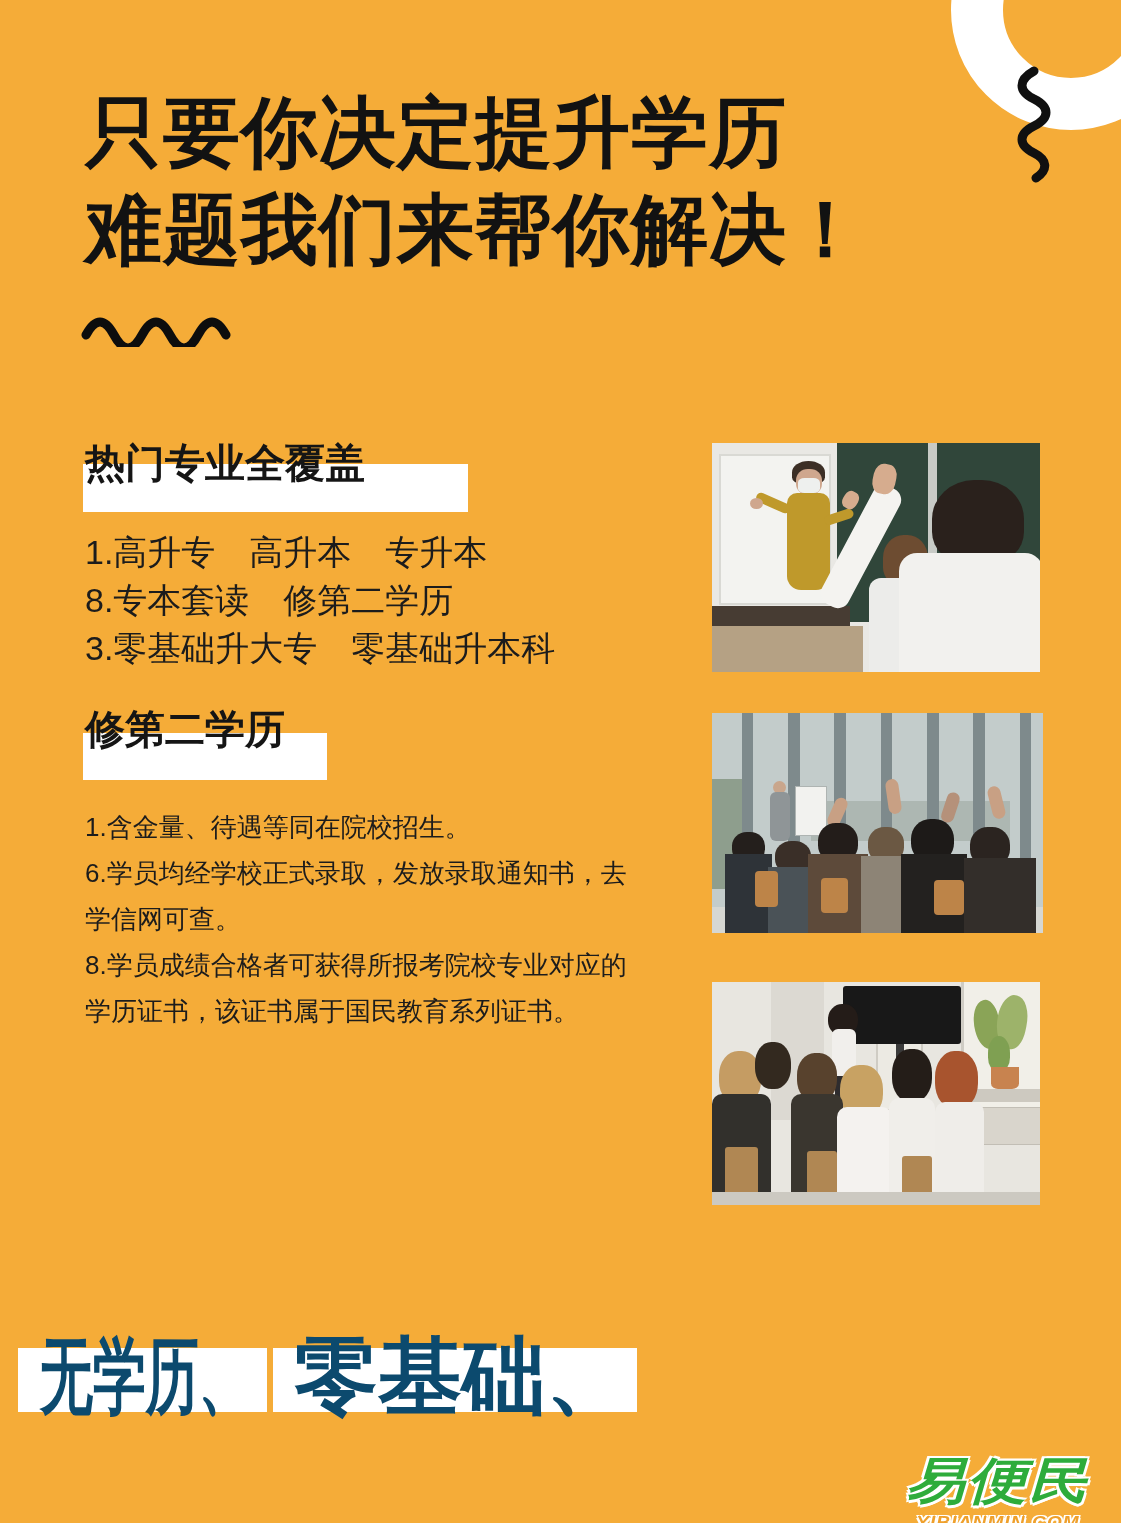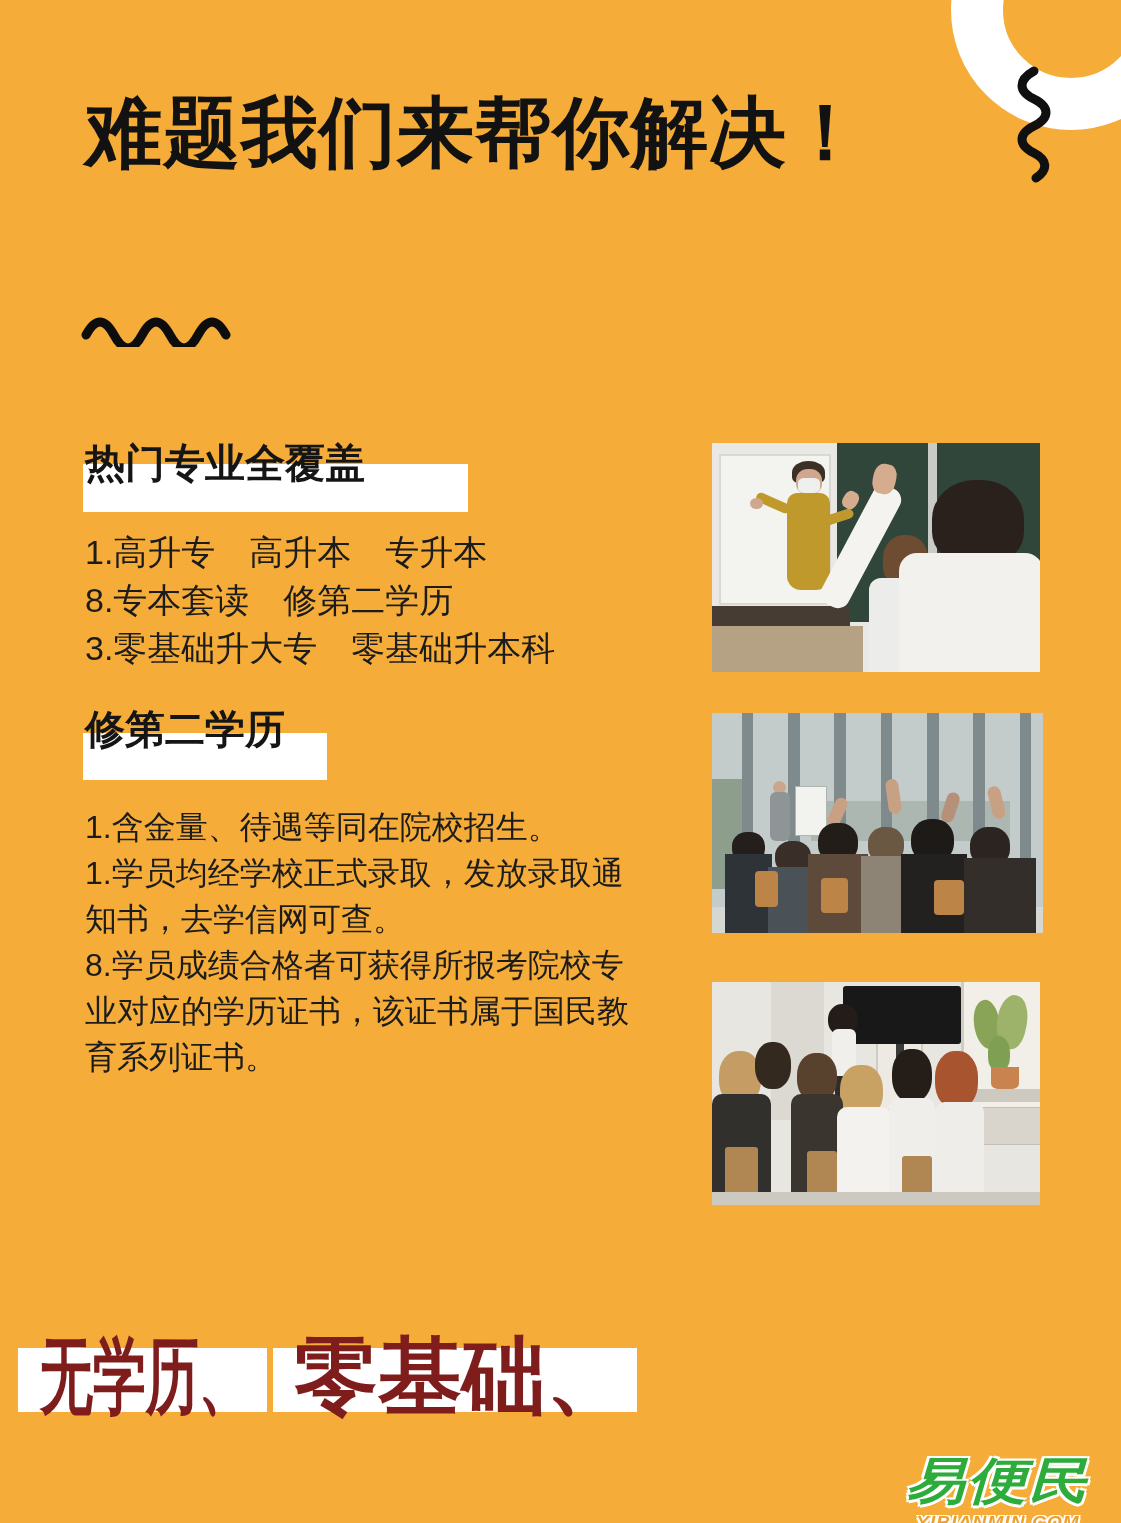--- a/index.html
+++ b/index.html
@@ -14,28 +14,28 @@
   .ring{top:-110px;right:-70px;width:240px;height:240px;box-sizing:border-box;border:52px solid #ffffff;border-radius:50%;}
   .squiggle-v{left:1010px;top:66px;}
   .squiggle-h{left:80px;top:303px;}
 
   
   .sec-head{font-size:40px;font-weight:800;color:#151515;white-space:nowrap;}
   .sec-head .bar{position:absolute;background:#ffffff;z-index:0;}
   .sec-head .t{position:relative;z-index:1;}
 
   .list{font-size:34px;line-height:48px;font-weight:500;color:#1c1c1c;white-space:nowrap;}
-  .para{font-size:32px;line-height:46px;font-weight:500;color:#1c1c1c;width:565px;}
+  .para{font-size:26px;line-height:46px;font-weight:500;color:#1c1c1c;width:565px;}
 
   
   .photo{overflow:hidden;background:#dddcd8;}
   .photo div{position:absolute;}
 
   
-  .banner-seg{font-size:84px;font-weight:900;color:#7f1d1d;white-space:nowrap;}
+  .banner-seg{font-size:84px;font-weight:900;color:#0c4a6e;white-space:nowrap;}
   .banner-box{background:#ffffff;}
   .condensed{transform:scaleX(.63);transform-origin:0 50%;display:inline-block;}
 
   
   .wm{right:8px;top:1448px;width:230px;text-align:center;font-style:italic;}
   .wm .name{font-size:50px;font-weight:900;color:#2EAC3B;letter-spacing:2px;
     text-shadow:-2px -2px 0 #fff,2px -2px 0 #fff,-2px 2px 0 #fff,2px 2px 0 #fff,0 3px 0 #fff;
     transform:scaleX(1.18);transform-origin:center;}
   .wm .site{font-size:17px;font-weight:800;color:#EFA02C;letter-spacing:1px;margin-top:-2px;
     text-shadow:-1.5px -1.5px 0 #fff,1.5px -1.5px 0 #fff,-1.5px 1.5px 0 #fff,1.5px 1.5px 0 #fff;
@@ -45,20 +45,21 @@
 <body>
 
 <div class="poster">
 
   <div class="abs ring"></div>
   <svg class="abs squiggle-v" width="46" height="118" viewBox="0 0 46 118">
     <path d="M24,5 C8,14 8,25 24,33 C40,41 40,52 24,60 C8,68 8,79 24,87 C38,94 38,104 26,112" fill="none" stroke="#101010" stroke-width="9" stroke-linecap="round"></path>
   </svg>
 
   <div class="abs headline">
+    <div>只要你决定提升学历</div>
     <div>难题我们来帮你解决！</div>
   </div>
 
   <svg class="abs squiggle-h" width="152" height="44" viewBox="0 0 152 44">
     <path d="M6,32 q14,-26 28,0 t28,0 t28,0 t28,0 t28,0" fill="none" stroke="#0d0d0d" stroke-width="9" stroke-linecap="round"></path>
   </svg>
 
   <div class="abs sec-head" style="left:85px;top:436px;">
     <span class="bar" style="left:-2px;top:28px;width:385px;height:48px;"></span>
     <span class="t">热门专业全覆盖</span>
@@ -70,21 +71,21 @@
     <div>3.零基础升大专　零基础升本科</div>
   </div>
 
   <div class="abs sec-head" style="left:85px;top:702px;">
     <span class="bar" style="left:-2px;top:31px;width:244px;height:47px;"></span>
     <span class="t">修第二学历</span>
   </div>
 
   <div class="abs para" style="left:85px;top:804px;">
     <div>1.含金量、待遇等同在院校招生。</div>
-    <div>1.学员均经学校正式录取，发放录取通知书，去学信网可查。</div>
+    <div>6.学员均经学校正式录取，发放录取通知书，去学信网可查。</div>
     <div>8.学员成绩合格者可获得所报考院校专业对应的学历证书，该证书属于国民教育系列证书。</div>
   </div>
 
   <div class="abs photo" style="left:712px;top:443px;width:328px;height:229px;" aria-label="教师戴口罩在黑板前讲课，学生举手提问">
     <div style="left:0;top:0;width:100%;height:100%;background:#e9e8e4;"></div>
     <div style="left:38%;top:0;width:62%;height:78%;background:#30463a;"></div>
     <div style="left:66%;top:0;width:2.6%;height:78%;background:#c8cbc6;"></div>
     <div style="left:2%;top:5%;width:33%;height:64%;background:#f3f3f0;border:2px solid #d9d9d4;"></div>
     <div style="left:0;top:71%;width:42%;height:9%;background:#473c33;"></div>
     <div style="left:0;top:80%;width:46%;height:20%;background:#b5a184;"></div>

